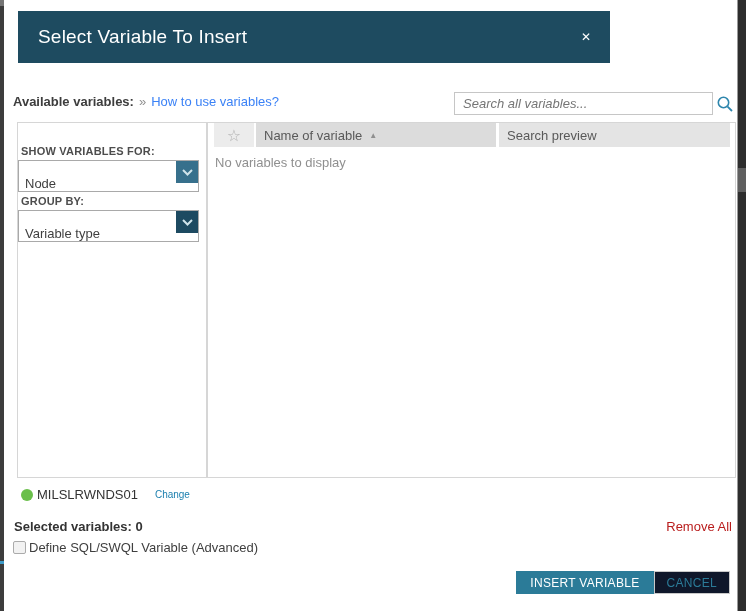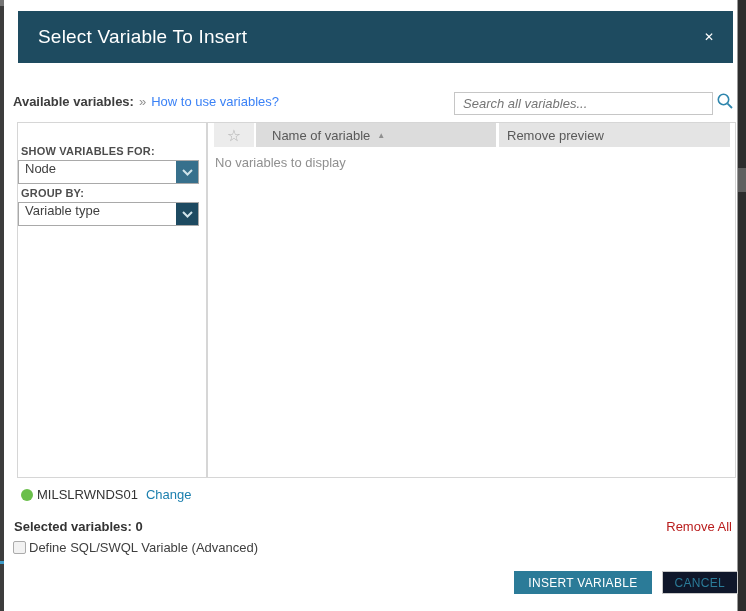--- a/index.html
+++ b/index.html
@@ -15,95 +15,95 @@
 
   
   .edge-left { position:absolute; left:0; top:0; width:4px; height:611px; background:#3d3d3d; }
   .edge-left-top { position:absolute; left:0; top:0; width:4px; height:6px; background:#757575; }
   .edge-left-tick { position:absolute; left:0; top:561px; width:4px; height:3px; background:#3e9bc8; }
   .edge-right { position:absolute; right:0; top:0; width:9px; height:611px; background:#2d2d2d; border-left:1px solid #9a9a9a; }
   .edge-right-light { position:absolute; right:0; top:168px; width:8px; height:24px; background:#5f5f5f; }
 
   
   .dlg-header {
-    position:absolute; left:18px; top:11px; width:715px; height:52px;
+    position:absolute; left:18px; top:11px; width:592px; height:52px;
     background:#1e4b60; color:#fff; display:flex; align-items:center;
   }
   .dlg-title { margin-left:20px; font-size:19px; font-weight:400; letter-spacing:0.2px; }
   .dlg-close {
     position:absolute; right:19px; top:50%; transform:translateY(-50%);
     font-size:12px; font-weight:700; color:#fff; cursor:pointer; line-height:1;
   }
 
   
   .avail-row { position:absolute; left:13px; top:94px; font-size:13px; display:flex; gap:5px; align-items:baseline; }
   .avail-label { font-weight:700; color:#3d3d3d; }
   .guillemet { color:#8f8f8f; }
   .help-link { color:#3b82f6; text-decoration:none; cursor:pointer; }
 
-  .search-wrap { position:absolute; top:92px; right:12px; display:flex; align-items:flex-start; }
+  .search-wrap { position:absolute; top:92px; right:12px; display:flex; align-items:center; }
   .search-input {
     width:259px; height:23px; border:1px solid #c6c6c6; background:#fff;
     font-family:inherit; font-style:italic; font-size:13px; color:#8c8c8c;
     padding:0 8px; outline:none;
   }
   .search-icon { margin-left:3px; width:18px; height:18px; cursor:pointer; }
 
   
   .filter-panel {
     position:absolute; left:17px; top:122px; width:190px; height:356px;
     border:1px solid #d6d6d6; background:#fff; padding-top:19px;
   }
   .filter-label { font-size:11px; font-weight:700; color:#4d4d4d; letter-spacing:0.2px; margin:3px 0 3px 3px; }
   .select-box {
-    position:relative; width:181px; height:24px; border:1px solid #a9a9a9; background:#fff;
-    display:flex; align-items:flex-start; cursor:pointer;
+    position:relative; width:181px; height:32px; border:1px solid #a9a9a9; background:#fff;
+    display:flex; align-items:flex-end; cursor:pointer;
   }
   .select-value { font-size:13px; color:#3f3f3f; padding-left:6px; }
   .select-btn { position:absolute; right:0; top:0; width:22px; height:22px; display:flex; align-items:center; justify-content:center; }
   .select-btn.teal { background:#37708c; }
   .select-btn.dark { background:#1d4a61; }
 
   
   .table-panel {
     position:absolute; left:207px; top:122px; width:529px; height:356px;
     border:1px solid #d6d6d6; background:#fff;
   }
   .table-header { position:absolute; left:6px; top:0; right:5px; height:24px; display:flex; }
   .cell-star {
     width:40px; background:#ececec; display:flex; align-items:center; justify-content:center;
     color:#b3b3b3; font-size:16px; cursor:pointer;
   }
   .cell-name {
     width:240px; margin-left:2px; background:#dcdcdc; display:flex; align-items:center;
-    padding-left:16px; font-size:13px; color:#595959; cursor:pointer;
+    padding-left:8px; font-size:13px; color:#595959; cursor:pointer;
   }
   .sort-arrow { font-size:8px; color:#8f8f8f; margin-left:7px; }
   .cell-output {
     flex:1; margin-left:3px; background:#e4e4e4; display:flex; align-items:center;
     padding-left:8px; font-size:13px; color:#595959; cursor:pointer;
   }
   .empty-msg { position:absolute; left:7px; top:32px; font-size:13px; color:#8f8f8f; }
 
   
   .preview-row { position:absolute; left:14px; top:487px; font-size:13px; color:#474747; display:flex; align-items:center; }
   .status-dot { width:12px; height:12px; border-radius:50%; background:#6abf4b; margin:0 4px 0 7px; flex:none; }
   .object-name { color:#333; }
-  .change-link { font-size:13px; color:#1b7fae; margin-left:8px; cursor:pointer; }
+  .change-link { font-size:10px; color:#1b7fae; margin-left:17px; cursor:pointer; }
 
   .selected-row { position:absolute; left:14px; top:519px; font-size:13px; font-weight:700; color:#333; }
   .remove-all { position:absolute; right:14px; top:519px; font-size:13px; color:#b91c1c; cursor:pointer; }
 
   .checkbox-row { position:absolute; left:13px; top:540px; display:flex; align-items:center; font-size:13px; color:#3f3f3f; }
   .checkbox {
     width:13px; height:13px; border:1px solid #ababab; background:#f2f2f2;
     border-radius:2px; margin-right:3px; flex:none; cursor:pointer;
   }
 
-  .buttons { position:absolute; right:8px; top:571px; display:flex; gap:10px;justify-content:flex-end; }
+  .buttons { position:absolute; right:16px; top:571px; display:flex; gap:0;justify-content:flex-end; }
   .btn {
     height:23px; font-family:inherit; font-size:12px; letter-spacing:0.3px;
     display:flex; align-items:center; cursor:pointer;
   }
   .btn-primary { background:#2b7b98; color:#fff; border:1px solid #2b7b98; padding:0 13px; }
   .btn-secondary { background:#0f172a; color:#2b7b98; border:1px solid #c9c9c9; padding:0 12px; }
 </style>
 </head>
 <body>
 
@@ -156,21 +156,21 @@
 <div class="table-panel">
   <div class="table-header">
     <div class="cell-star">
       <span>☆</span>
     </div>
     <div class="cell-name">
       <span>Name of variable</span>
       <span class="sort-arrow">▲</span>
     </div>
     <div class="cell-output">
-      <span>Remove preview</span>
+      <span>Search preview</span>
     </div>
   </div>
   <div class="empty-msg">No variables to display</div>
 </div>
 
 <div class="preview-row">
   <span class="status-dot"></span>
   <span class="object-name">MILSLRWNDS01</span>
   <a class="change-link">Change</a>
 </div>

